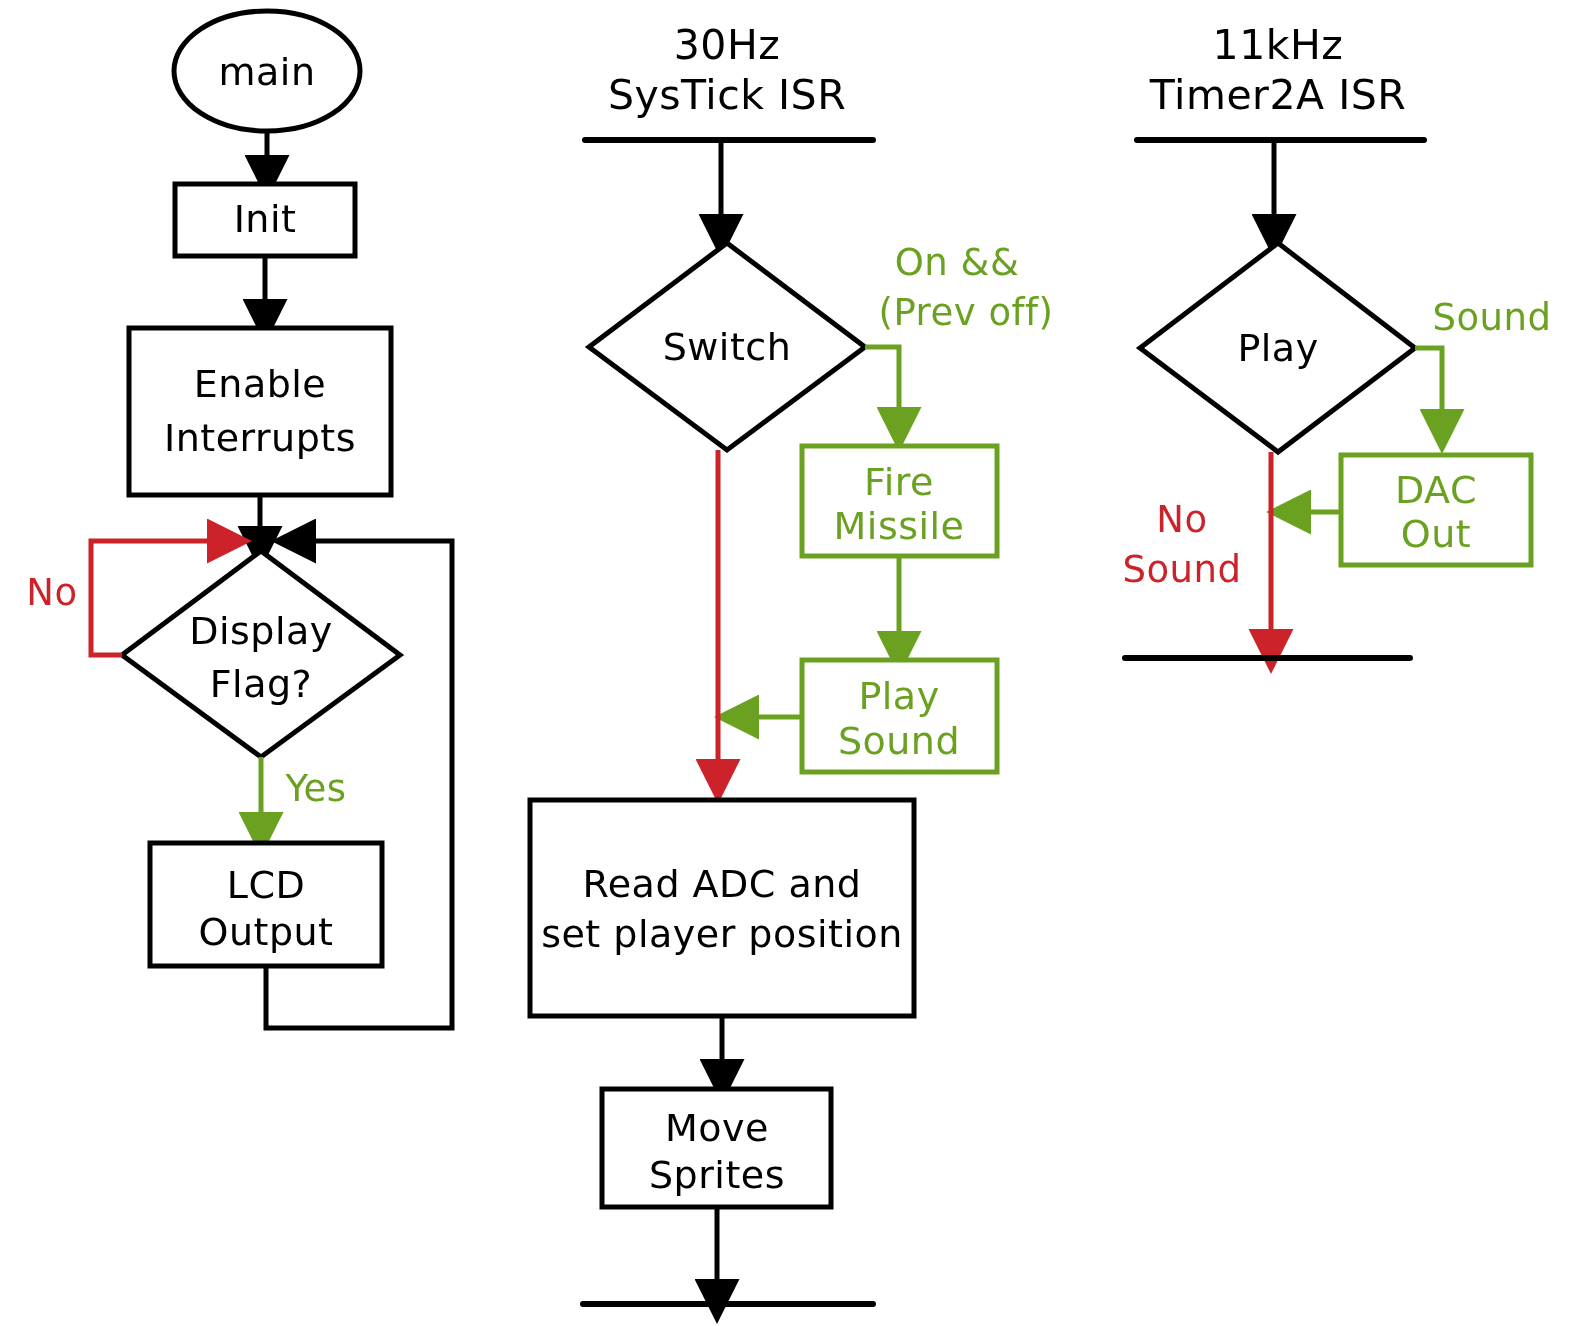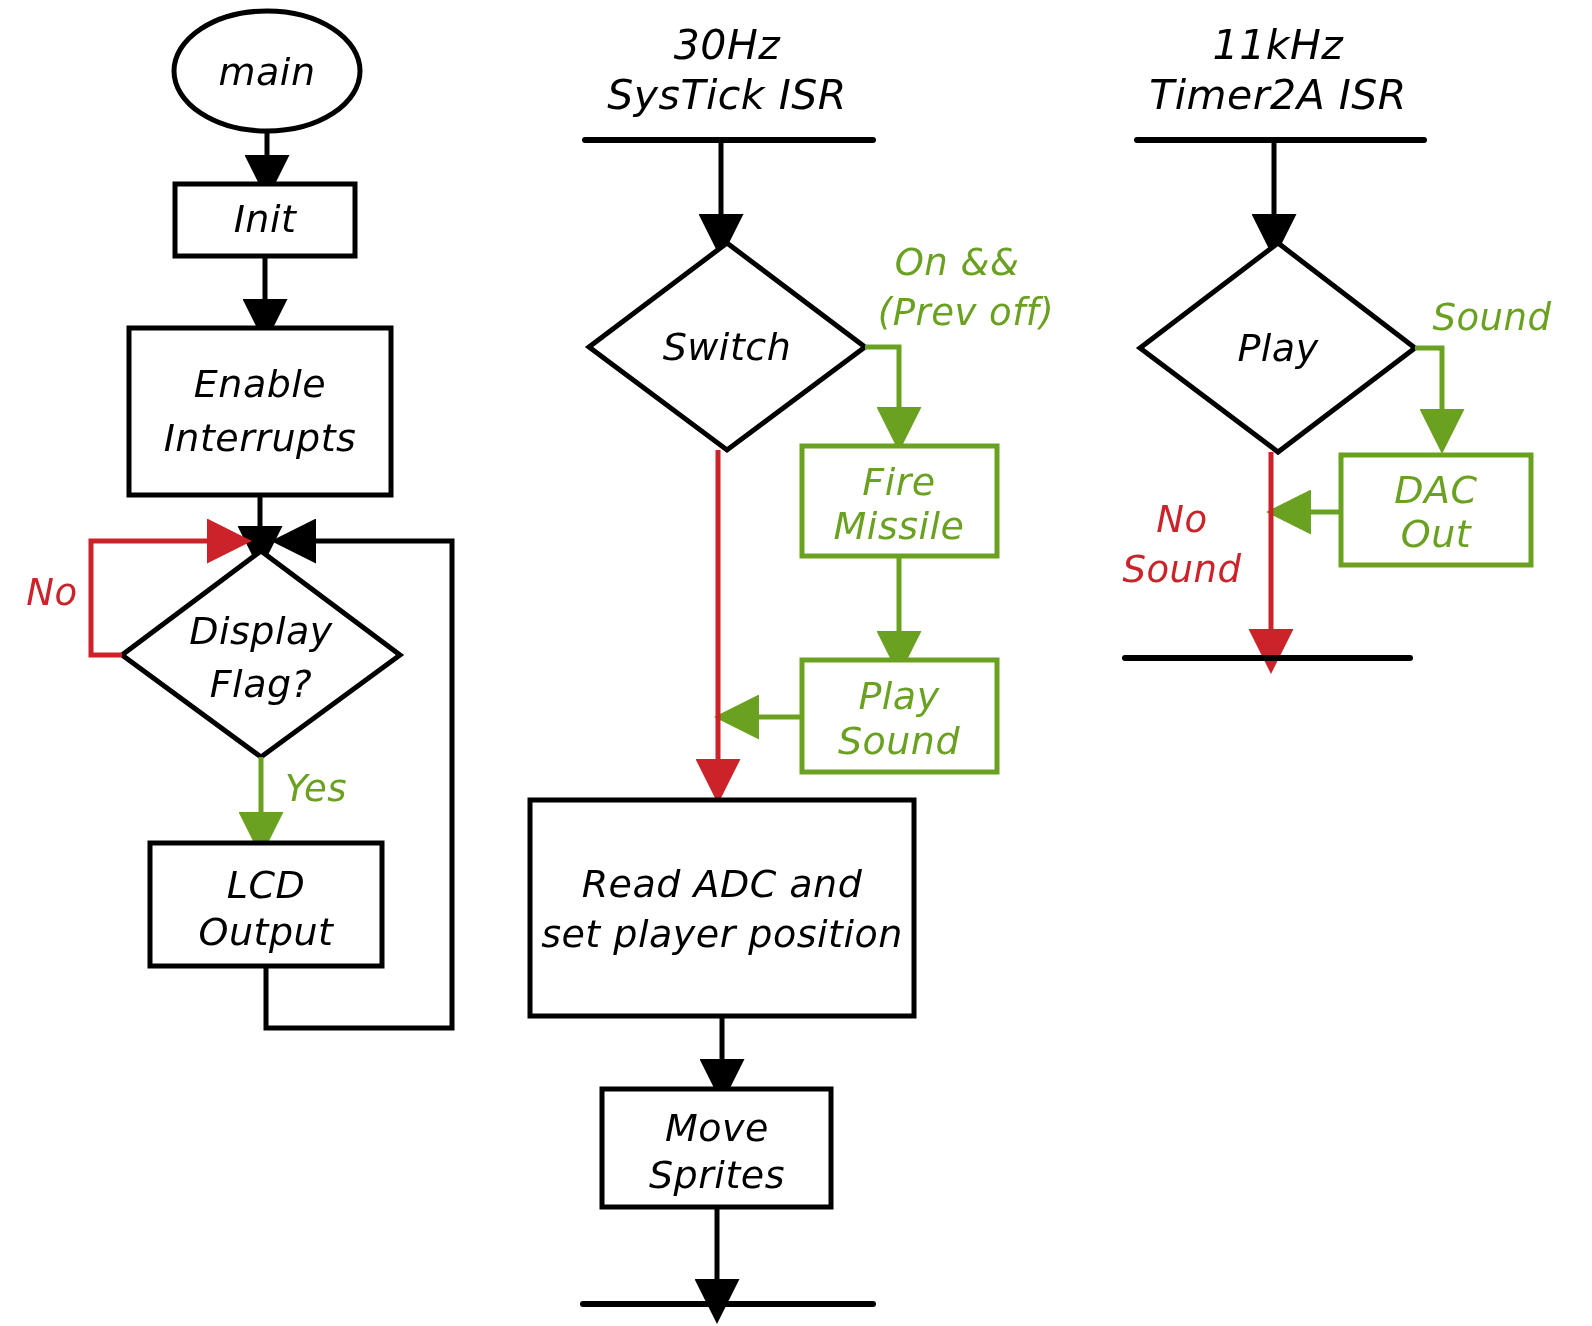--- a/index.html
+++ b/index.html
@@ -7,21 +7,20 @@
     padding: 0;
     background: #ffffff;
   }
   #canvas {
     position: relative;
     width: 1592px;
     height: 1326px;
     background: #ffffff;
     font-family: "DejaVu Sans", sans-serif;
     overflow: hidden;
-    font-style: italic;
   }
   svg.diagram {
     position: absolute;
     top: 0;
     left: 0;
     width: 1592px;
     height: 1326px;
   }
   .shape {
     fill: #ffffff;

